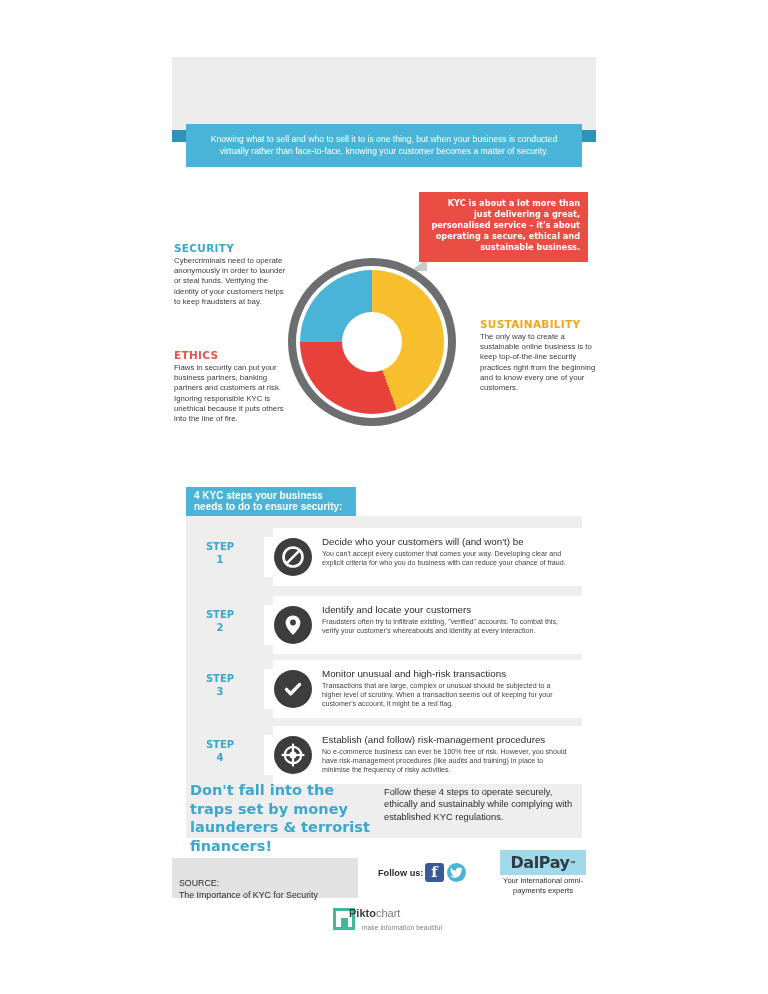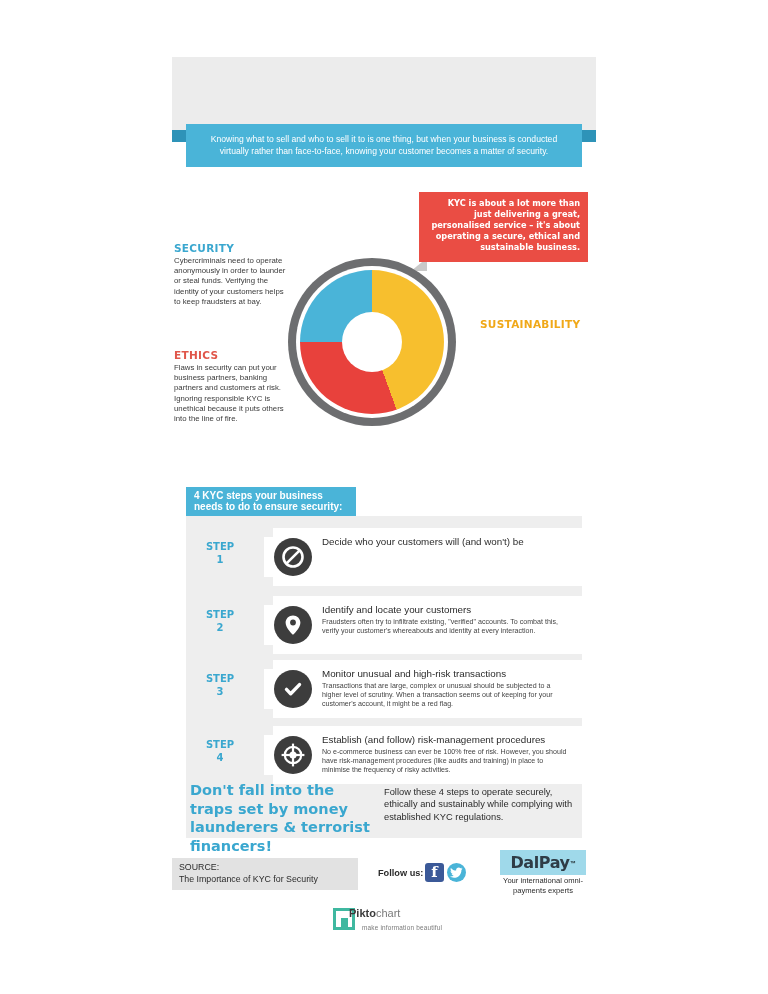--- a/index.html
+++ b/index.html
@@ -152,21 +152,21 @@
     font-family:"DejaVu Sans", sans-serif;
   }
   #conclusion-right {
     position:absolute; left:384px; top:786px; width:192px;
     font-size:9.3px; line-height:12.4px; color:#2b2b2b;
   }
 
   
   #source-box {
     position:absolute; left:172px; top:858px; width:186px; height:32px;
-    background:#e2e2e2; padding:4px 7px;
+    background:#e2e2e2; padding:20px 7px;
   }
   .source-line { font-size:8.8px; line-height:11.5px; color:#2b2b2b; }
   #follow-label {
     position:absolute; left:378px; top:868px;
     font-size:9.2px; color:#2b2b2b; font-weight:600;
   }
   #social-fb {
     position:absolute; left:425px; top:863px; width:19px; height:19px;
     background:#3b5998; border-radius:3px;
     color:#fff; font-size:15px; font-weight:bold; font-family:"DejaVu Serif", serif;
@@ -242,20 +242,21 @@
   <div id="label-security" class="side-label">
     <div class="side-head">SECURITY</div>
     <div class="side-body">Cybercriminals need to operate anonymously in order to launder or steal funds. Verifying the identity of your customers helps to keep fraudsters at bay.</div>
   </div>
   <div id="label-ethics" class="side-label">
     <div class="side-head">ETHICS</div>
     <div class="side-body">Flaws in security can put your business partners, banking partners and customers at risk. Ignoring responsible KYC is unethical because it puts others into the line of fire.</div>
   </div>
   <div id="label-sustain" class="side-label">
     <div class="side-head">SUSTAINABILITY</div>
+    <div class="side-body">The only way to create a sustainable online business is to keep top-of-the-line security practices right from the beginning and to know every one of your customers.</div>
   </div>
 
   <div id="steps-panel"></div>
   <div id="steps-header">
     <div id="steps-header-text">4 KYC steps your business needs to do to ensure security:</div>
   </div>
 
   <div id="step-row-0" class="step-row">
     <div class="step-label">
       <span>STEP</span><br>
@@ -265,20 +266,21 @@
     <div class="step-notch-t"></div>
     <div class="step-notch-b"></div>
     <div class="step-icon">
       <svg width="24" height="24" viewBox="0 0 24 24">
         <circle cx="12" cy="12" r="9.5" fill="none" stroke="#fff" stroke-width="2.6"></circle>
         <line x1="5.6" y1="18.4" x2="18.4" y2="5.6" stroke="#fff" stroke-width="2.6"></line>
       </svg>
     </div>
     <div class="step-text">
       <div class="step-title">Decide who your customers will (and won't) be</div>
+      <div class="step-desc">You can't accept every customer that comes your way. Developing clear and explicit criteria for who you do business with can reduce your chance of fraud.</div>
     </div>
   </div>
 
   <div id="step-row-1" class="step-row">
     <div class="step-label">
       <span>STEP</span><br>
       <span>2</span>
     </div>
     <div class="step-card"></div>
     <div class="step-notch-t"></div>

